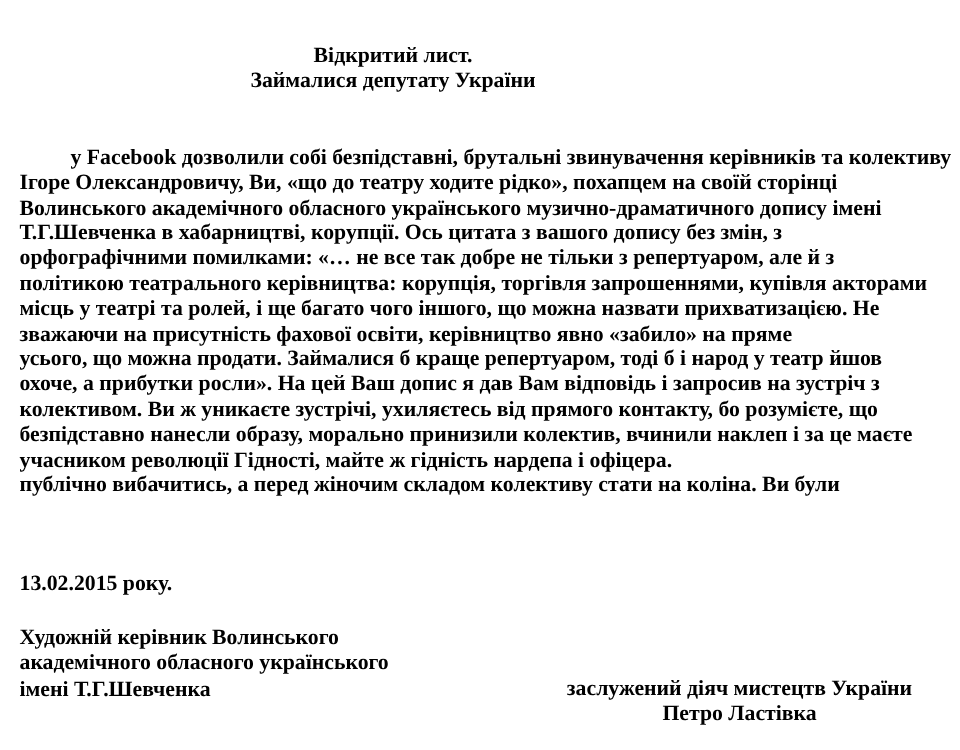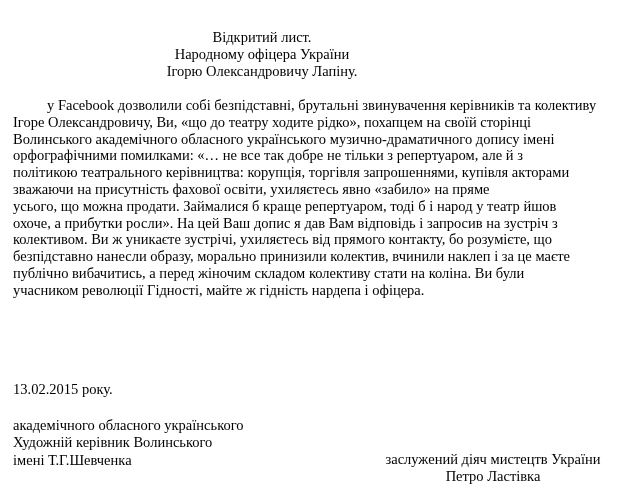--- a/index.html
+++ b/index.html
@@ -7,21 +7,21 @@
     position: relative;
     width: 640px;
     height: 500px;
     background: #ffffff;
     color: #000000;
     font-family: "Liberation Serif", serif;
     font-size: 14.5px;
     line-height: 16.8px;
     overflow: hidden;
   }
-  .block { position: absolute; }
+  .block { position: absolute; font-weight: bold; }
   .line { white-space: nowrap; }
   .heading {
     top: 29px;
     left: 13px;
     width: 498px;
     text-align: center;
   }
   .body-text {
     top: 97px;
     left: 13px;
@@ -44,44 +44,45 @@
     text-align: center;
     line-height: 17.3px;
   }
 </style>
 </head>
 <body>
 
 <div class="page">
   <div class="block heading">
       <div class="line">Відкритий лист.</div>
-      <div class="line">Народному офіцера України</div>
-      <div class="line">Ігорю Олександровичу Лапіну.</div>
+      <div class="line">Займалися депутату України</div>
     </div>
 
   <div class="block body-text">
       <div class="line">у Facebook дозволили собі безпідставні, брутальні звинувачення керівників та колективу</div>
       <div class="line">Ігоре Олександровичу, Ви, «що до театру ходите рідко», похапцем на своїй сторінці</div>
       <div class="line">Волинського академічного обласного українського музично-драматичного допису імені</div>
+      <div class="line">Т.Г.Шевченка в хабарництві, корупції. Ось цитата з вашого допису без змін, з</div>
       <div class="line">орфографічними помилками: «… не все так добре не тільки з репертуаром, але й з</div>
       <div class="line">політикою театрального керівництва: корупція, торгівля запрошеннями, купівля акторами</div>
-      <div class="line">зважаючи на присутність фахової освіти, ухиляєтесь явно «забило» на пряме</div>
+      <div class="line">місць у театрі та ролей, і ще багато чого іншого, що можна назвати прихватизацією. Не</div>
+      <div class="line">зважаючи на присутність фахової освіти, керівництво явно «забило» на пряме</div>
       <div class="line">усього, що можна продати. Займалися б краще репертуаром, тоді б і народ у театр йшов</div>
       <div class="line">охоче, а прибутки росли». На цей Ваш допис я дав Вам відповідь і запросив на зустріч з</div>
       <div class="line">колективом. Ви ж уникаєте зустрічі, ухиляєтесь від прямого контакту, бо розумієте, що</div>
       <div class="line">безпідставно нанесли образу, морально принизили колектив, вчинили наклеп і за це маєте</div>
+      <div class="line">учасником революції Гідності, майте ж гідність нардепа і офіцера.</div>
       <div class="line">публічно вибачитись, а перед жіночим складом колективу стати на коліна. Ви були</div>
-      <div class="line">учасником революції Гідності, майте ж гідність нардепа і офіцера.</div>
     </div>
 
   <div class="block date-line line">13.02.2015 року.</div>
 
   <div class="block sig-left">
+      <div class="line">Художній керівник Волинського</div>
       <div class="line">академічного обласного українського</div>
-      <div class="line">Художній керівник Волинського</div>
       <div class="line">імені Т.Г.Шевченка</div>
     </div>
 
   <div class="block sig-right">
       <div class="line">заслужений діяч мистецтв України</div>
       <div class="line">Петро Ластівка</div>
     </div>
 </div>
 
 </body></html>

